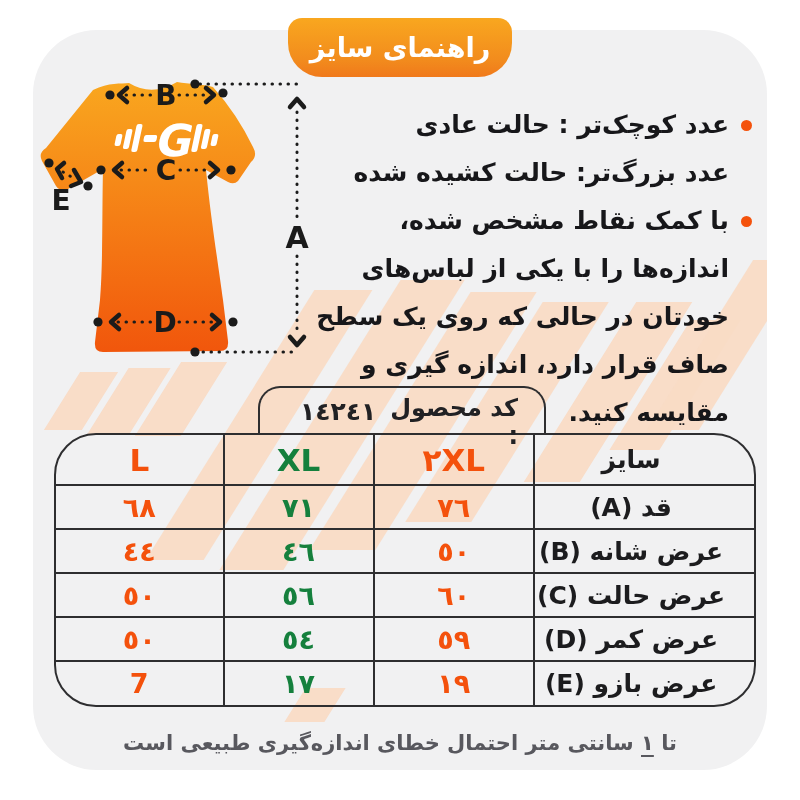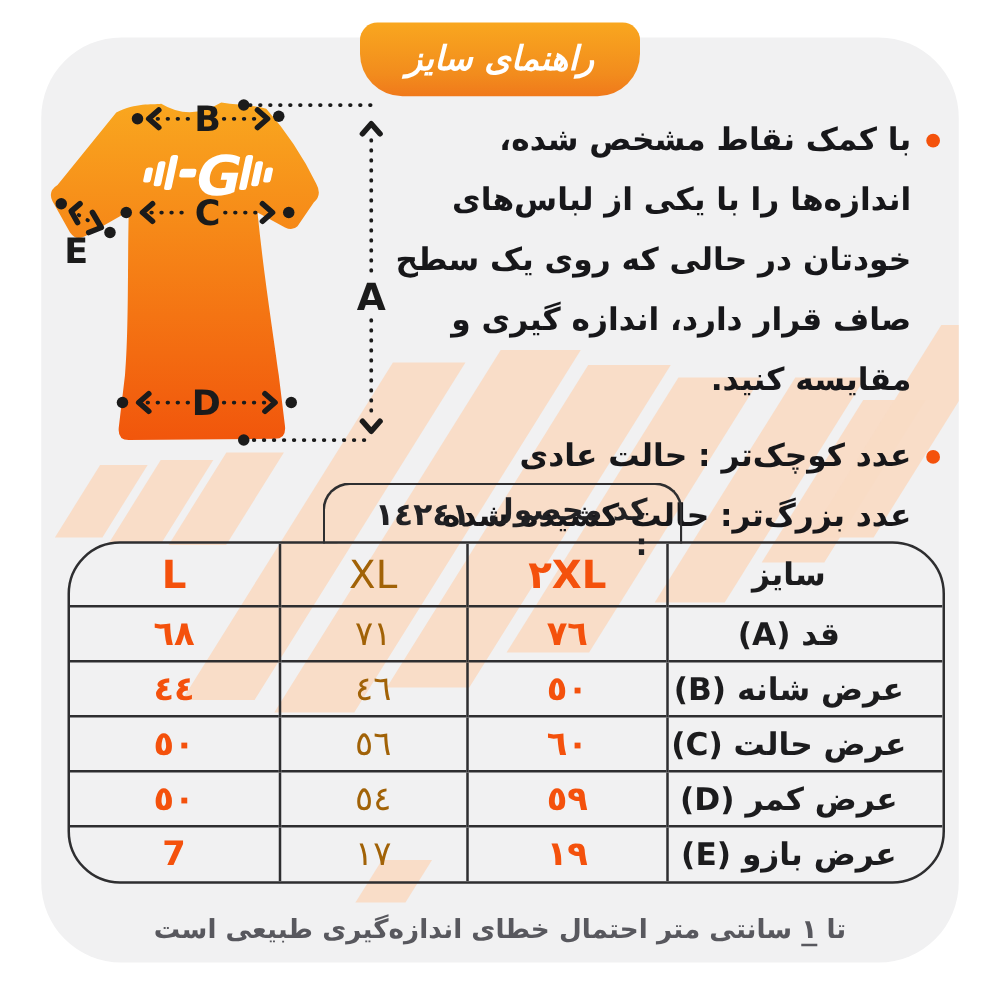--- a/index.html
+++ b/index.html
@@ -21,21 +21,21 @@
   .wm7{left:441px;top:272px;width:66px;height:220px;}
   .wm8{left:547px;top:272px;width:56px;height:180px;}
   .wm9{left:617px;top:290px;width:50px;height:130px;}
   .wm10{left:667px;top:230px;width:52px;height:170px;}
   .wm11{left:262px;top:658px;width:40px;height:34px;}
 
   
   .badge{position:absolute;left:288px;top:18px;width:224px;height:59px;z-index:6;
          background:linear-gradient(180deg,#f9a71f 0%,#f28c1d 70%,#f0791b 100%);
          border-radius:14px 14px 34px 34px;display:flex;align-items:center;justify-content:center;}
-  .badge span{color:#ffffff;font-size:27px;font-weight:bold;direction:rtl;font-style:italic;}
+  .badge span{color:#ffffff;font-size:27px;font-weight:bold;direction:rtl;}
 
   
   .figure{position:absolute;left:35px;top:70px;width:280px;height:300px;z-index:3;}
 
   
   .instructions{position:absolute;right:48px;top:88px;width:444px;z-index:3;
                 direction:rtl;color:#17171a;font-weight:bold;font-size:25px;line-height:48px;}
   .bullet-row{display:flex;align-items:flex-start;}
   .dot{flex:0 0 11px;width:11px;height:11px;border-radius:50%;background:#f4520c;margin-top:19px;margin-left:12px;}
   .para2{margin-top:13px;}
@@ -50,21 +50,21 @@
 
   
   .size-table-wrap{position:absolute;left:54px;top:433px;width:702px;z-index:3;
                    border:2.5px solid #2e2e30;border-radius:42px;overflow:hidden;}
   table.size{width:100%;border-collapse:collapse;table-layout:fixed;}
   table.size td{text-align:center;vertical-align:middle;height:44px;}
   table.size tr.head td{height:50px;}
   table.size td + td{border-left:2.5px solid #2e2e30;}
   table.size tr + tr td{border-top:2.5px solid #2e2e30;}
   td.c-l{color:#f4510c;font-size:27px;font-weight:bold;}
-  td.c-xl{color:#a16207;font-size:27px;font-weight:normal;}
+  td.c-xl{color:#15803d;font-size:27px;font-weight:bold;}
   td.c-2xl{color:#f4510c;font-size:27px;font-weight:bold;}
   tr.head td.c-l,tr.head td.c-xl,tr.head td.c-2xl{font-size:31px;}
   td.c-label{direction:rtl;text-align:right;padding-right:28px;color:#1c1c1e;
              font-size:25px;font-weight:bold;}
 
   
   .note{position:absolute;left:33px;top:731px;width:734px;z-index:3;text-align:center;
         direction:rtl;color:#58585e;font-size:21px;font-weight:bold;}
   .note .num{text-decoration:underline;text-underline-offset:5px;}
 </style>
@@ -173,30 +173,30 @@
     <g fill="#1b1b1b" font-weight="bold" text-anchor="middle">
       <text x="131" y="35" font-size="28">B</text>
       <text x="131" y="110" font-size="28">C</text>
       <text x="130" y="262" font-size="28">D</text>
       <text x="262" y="178" font-size="30">A</text>
       <text x="26" y="140" font-size="28">E</text>
     </g>
   </svg>
 
   <div class="instructions">
-    <div class="bullet-row">
-      <span class="dot"></span>
-      <div>با کمک نقاط مشخص شده، اندازه‌ها را با یکی از لباس‌های خودتان در حالی که روی یک سطح صاف قرار دارد، اندازه گیری و مقایسه کنید.</div>
-    </div>
     <div class="bullet-row para2">
       <span class="dot"></span>
       <div>
         <div>عدد کوچک‌تر : حالت عادی</div>
         <div>عدد بزرگ‌تر: حالت کشیده شده</div>
       </div>
+    </div>
+    <div class="bullet-row">
+      <span class="dot"></span>
+      <div>با کمک نقاط مشخص شده، اندازه‌ها را با یکی از لباس‌های خودتان در حالی که روی یک سطح صاف قرار دارد، اندازه گیری و مقایسه کنید.</div>
     </div>
   </div>
 
   <div class="code-tab">
     <span class="lbl">کد محصول :</span>
     <span class="val">١٤٢٤١</span>
   </div>
 
   <div class="size-table-wrap">
     <table class="size">

